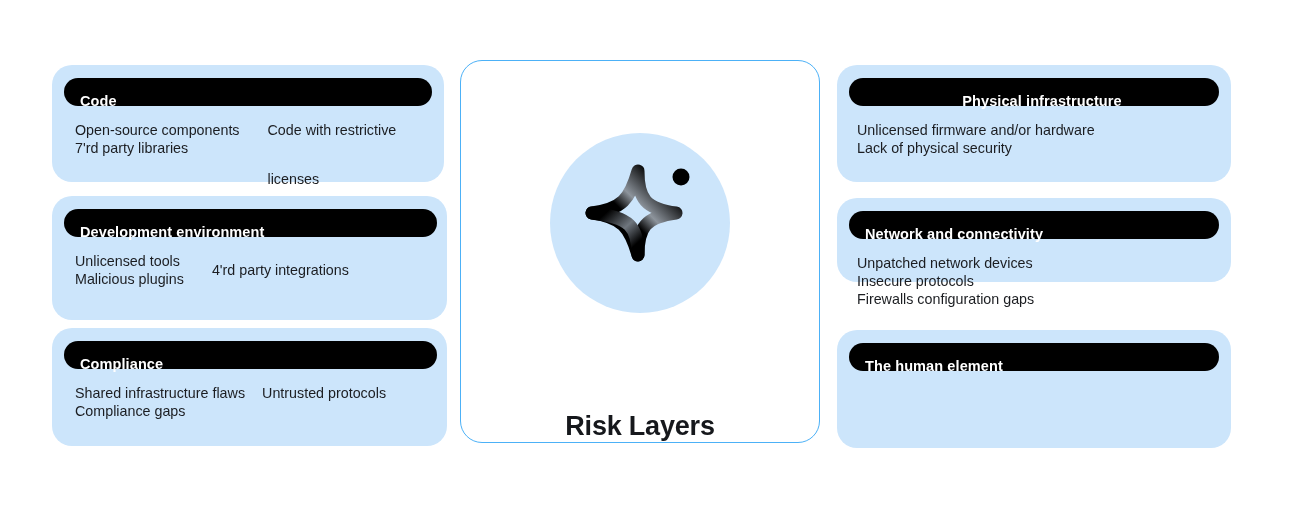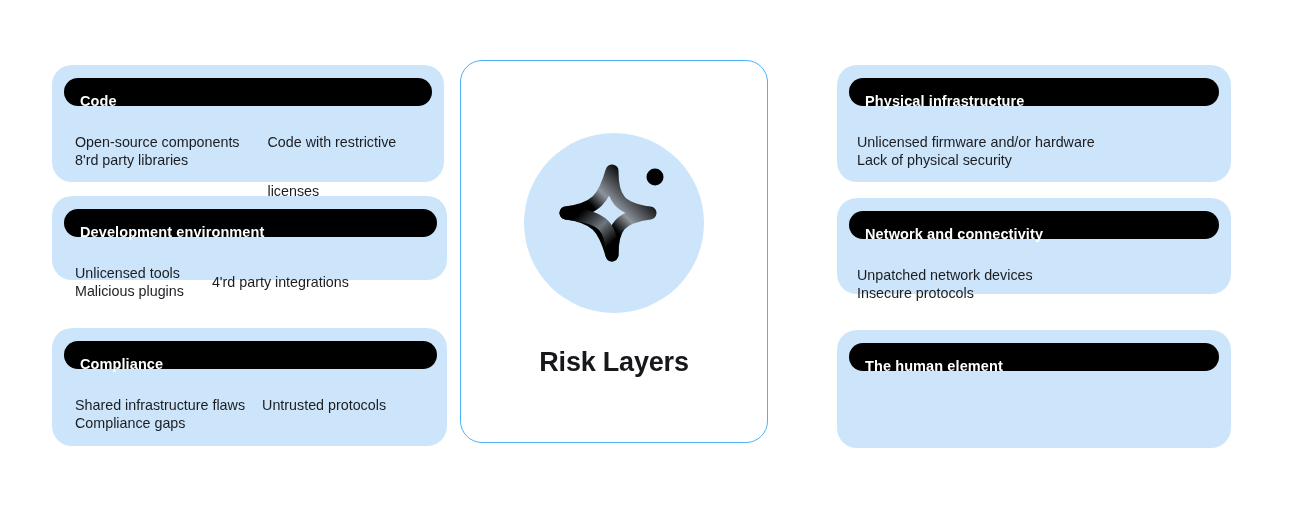--- a/index.html
+++ b/index.html
@@ -49,21 +49,21 @@
     font-weight: 700;
     letter-spacing: 0.1px;
     white-space: nowrap;
     margin-top: 18px;
   }
 
   .card-body {
     position: absolute;
     left: 23px;
     right: 14px;
-    top: 68px;
+    top: 56px;
   }
   .col-group {
     display: flex;
     align-items: flex-start;
   }
   .col-lines {
     display: flex;
     flex-direction: column;
   }
   .risk-line {
@@ -75,56 +75,57 @@
 
   
   .col-second.align-top { align-self: flex-start; gap: 31px; }
   .col-second.align-middle { align-self: center; }
 
   
   #card-code       { left: 52px;  top: 65px;  width: 392px; height: 117px; }
   #card-code .card-pill      { width: 368px; }
   #card-code .col-second     { margin-left: 28px; }
 
-  #card-devenv     { left: 52px;  top: 196px; width: 395px; height: 84px; }
+  #card-devenv     { left: 52px;  top: 196px; width: 395px; height: 124px; }
   #card-devenv .card-pill    { width: 373px; }
   #card-devenv .col-second   { margin-left: 28px; }
 
   #card-suppliers  { left: 52px;  top: 328px; width: 395px; height: 118px; }
   #card-suppliers .card-pill { width: 373px; }
   #card-suppliers .col-second{ margin-left: 17px; }
 
   
   #card-physical   { left: 837px; top: 65px;  width: 394px; height: 117px; }
-  #card-physical .card-pill  { width: 370px; }
-
-  #card-network    { left: 837px; top: 198px; width: 394px; height: 96px; padding-left: 18px; }
+  #card-physical .card-pill  { width: 370px; justify-content: center; }
+
+  #card-network    { left: 837px; top: 198px; width: 394px; height: 84px; padding-left: 18px; }
   #card-network .card-pill   { width: 370px; }
 
   #card-human      { left: 837px; top: 330px; width: 394px; height: 118px; text-decoration: underline; }
   #card-human .card-pill     { width: 370px; }
 
   #card-physical .card-body,
   #card-network .card-body,
   #card-human .card-body { left: 20px; }
 
   
   #center-panel {
     position: absolute;
     left: 460px;
     top: 60px;
-    width: 308px;
+    width: 360px;
     height: 383px;
     background: #ffffff;
     border: 1.4px solid #4cb1f7;
     border-radius: 22px;
     box-sizing: border-box;
     display: flex;
     flex-direction: column;
     align-items: center;
+    justify-content: space-between;
   }
 
   .center-icon-wrap {
     margin-top: 72px;
     width: 180px;
     height: 180px;
     border-radius: 50%;
     background: #cce5fb;
     display: flex;
     align-items: center;
@@ -145,21 +146,21 @@
 <div class="diagram">
 
   <div class="risk-card" id="card-code">
     <div class="card-pill">
       <span class="card-pill-label">Code</span>
     </div>
     <div class="card-body">
       <div class="col-group">
         <div class="col-lines col-first">
           <span class="risk-line">Open-source components</span>
-          <span class="risk-line">8'rd party libraries</span>
+          <span class="risk-line">7'rd party libraries</span>
         </div>
         <div class="col-lines col-second align-top">
           <span class="risk-line">Code with restrictive</span>
           <span class="risk-line">licenses</span>
         </div>
       </div>
     </div>
   </div>
 
   <div class="risk-card" id="card-devenv">
@@ -241,20 +242,21 @@
   </div>
 
   <div class="risk-card" id="card-network">
     <div class="card-pill">
       <span class="card-pill-label">Network and connectivity</span>
     </div>
     <div class="card-body">
       <div class="col-lines col-first">
         <span class="risk-line">Unpatched network devices</span>
         <span class="risk-line">Insecure protocols</span>
+        <span class="risk-line">Firewalls configuration gaps</span>
       </div>
     </div>
   </div>
 
   <div class="risk-card" id="card-human">
     <div class="card-pill">
       <span class="card-pill-label">The human element</span>
     </div>
   </div>
 

